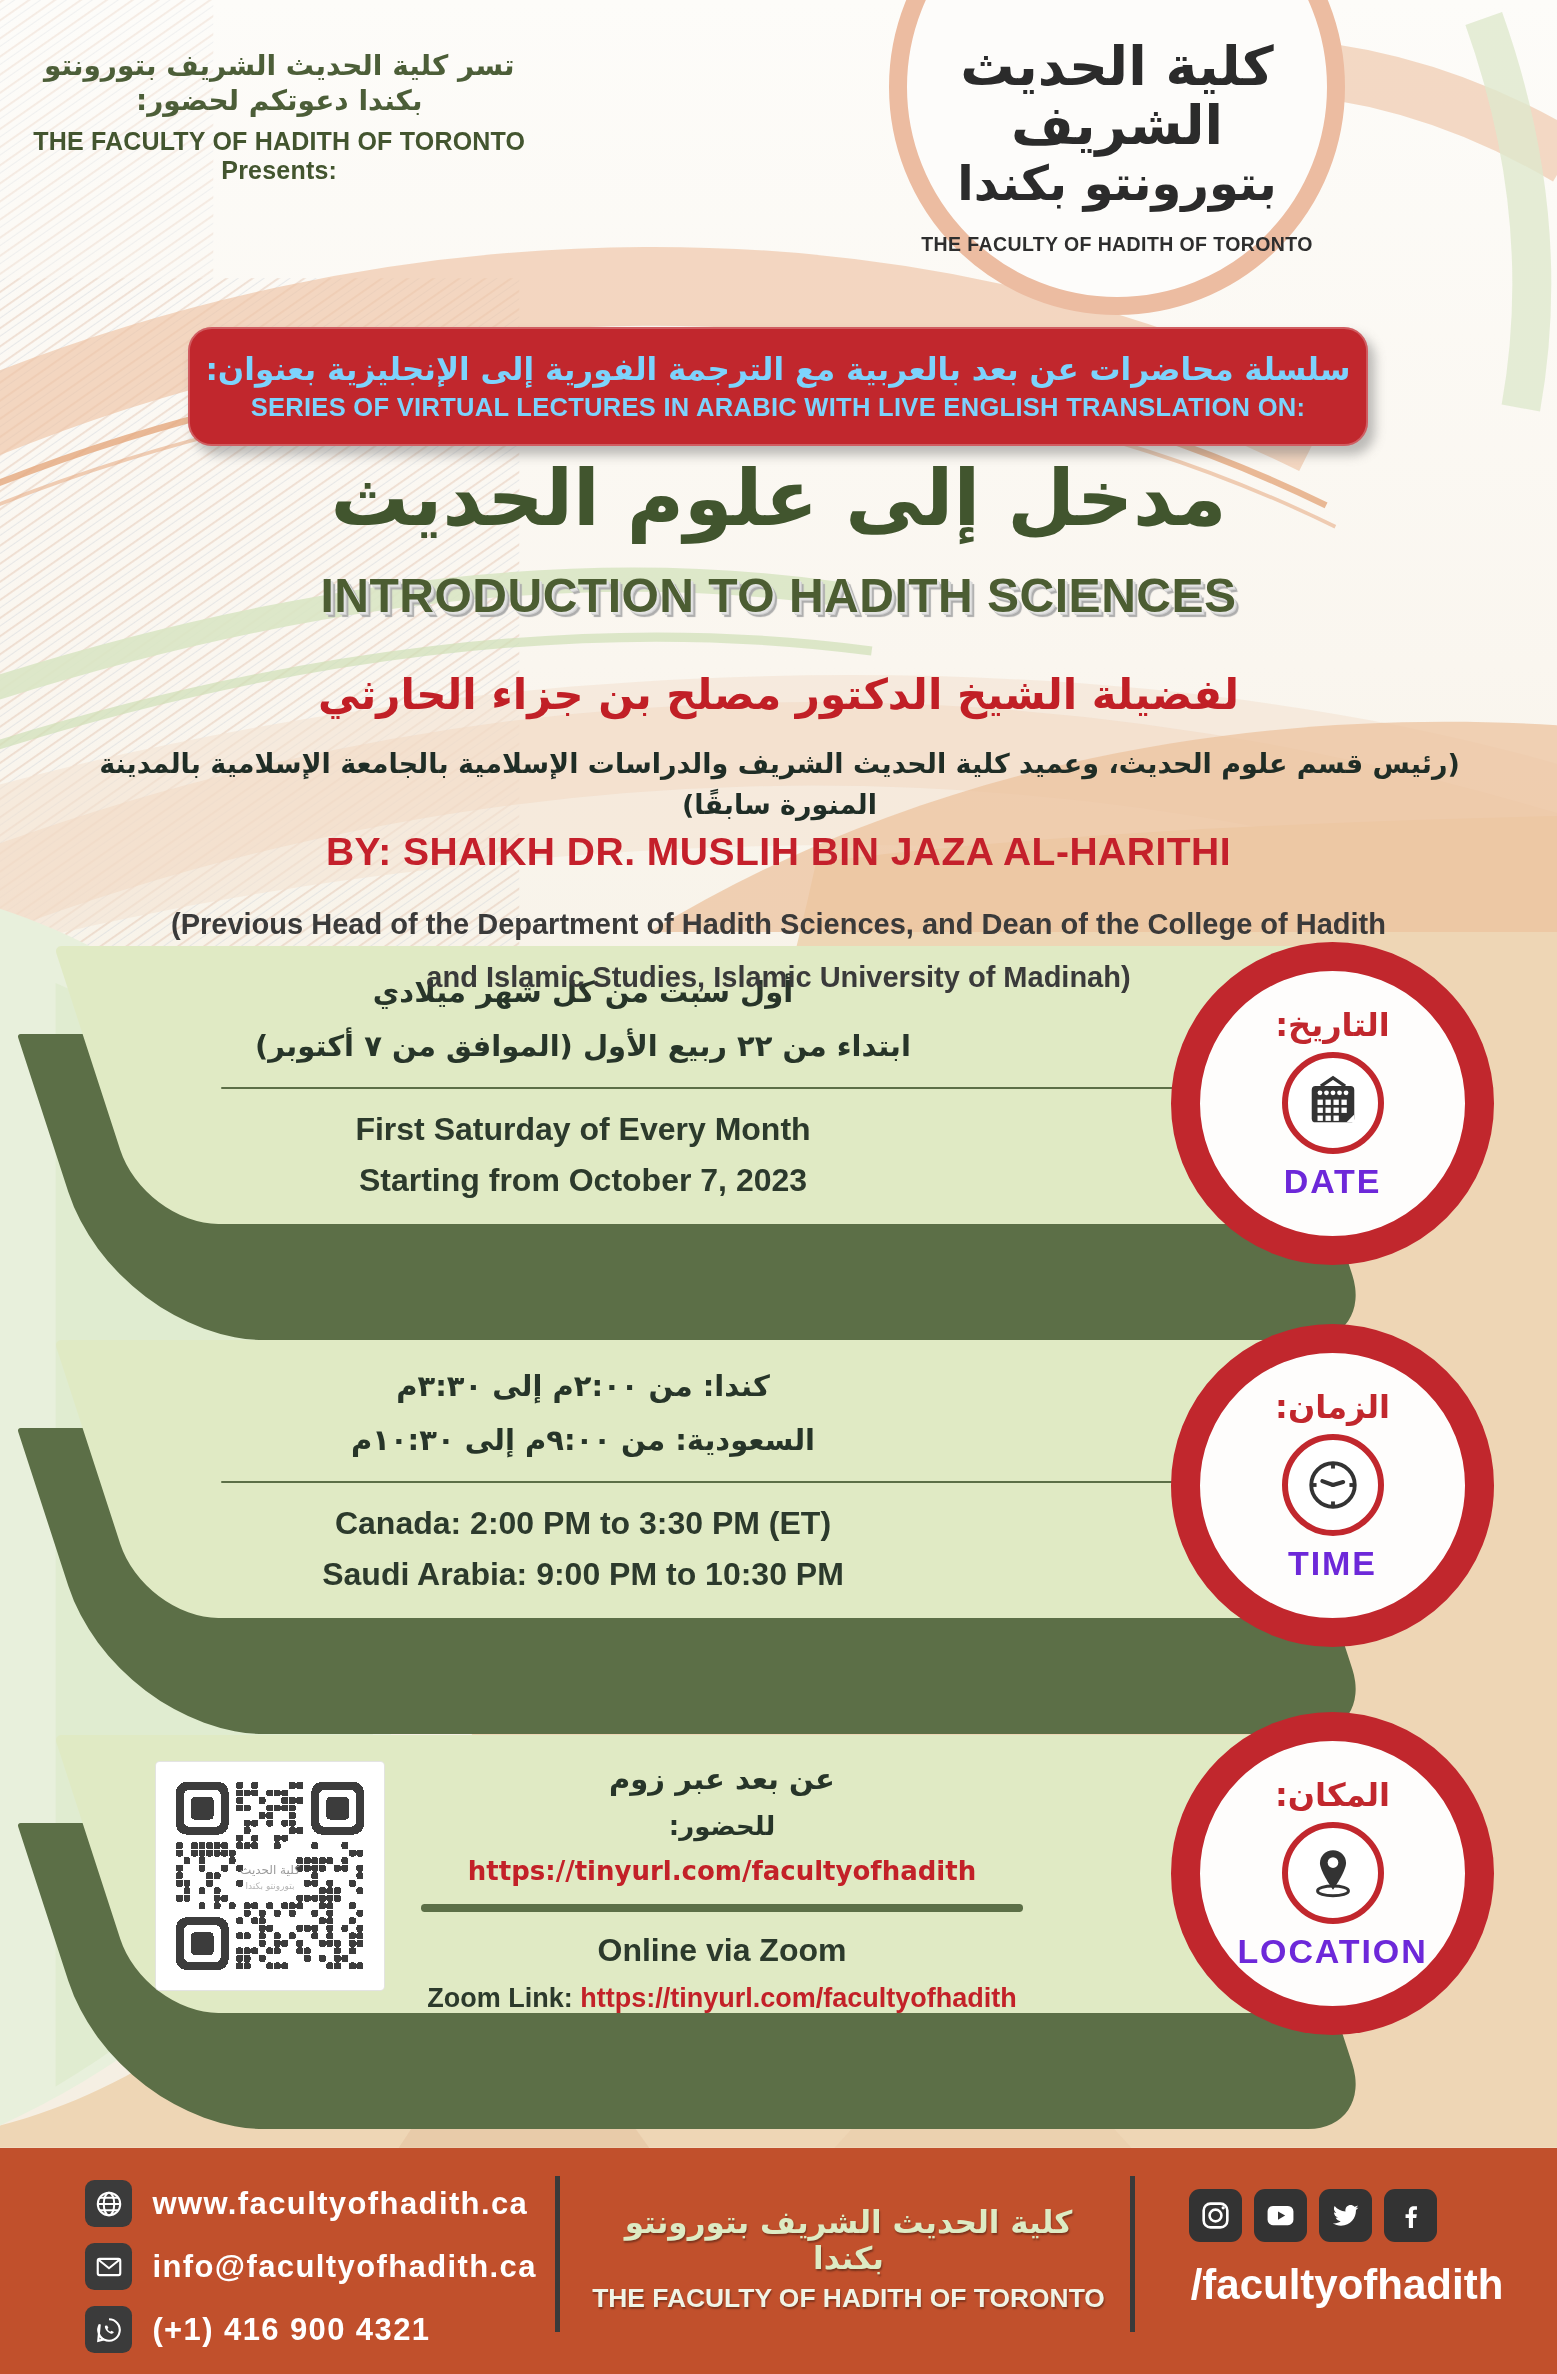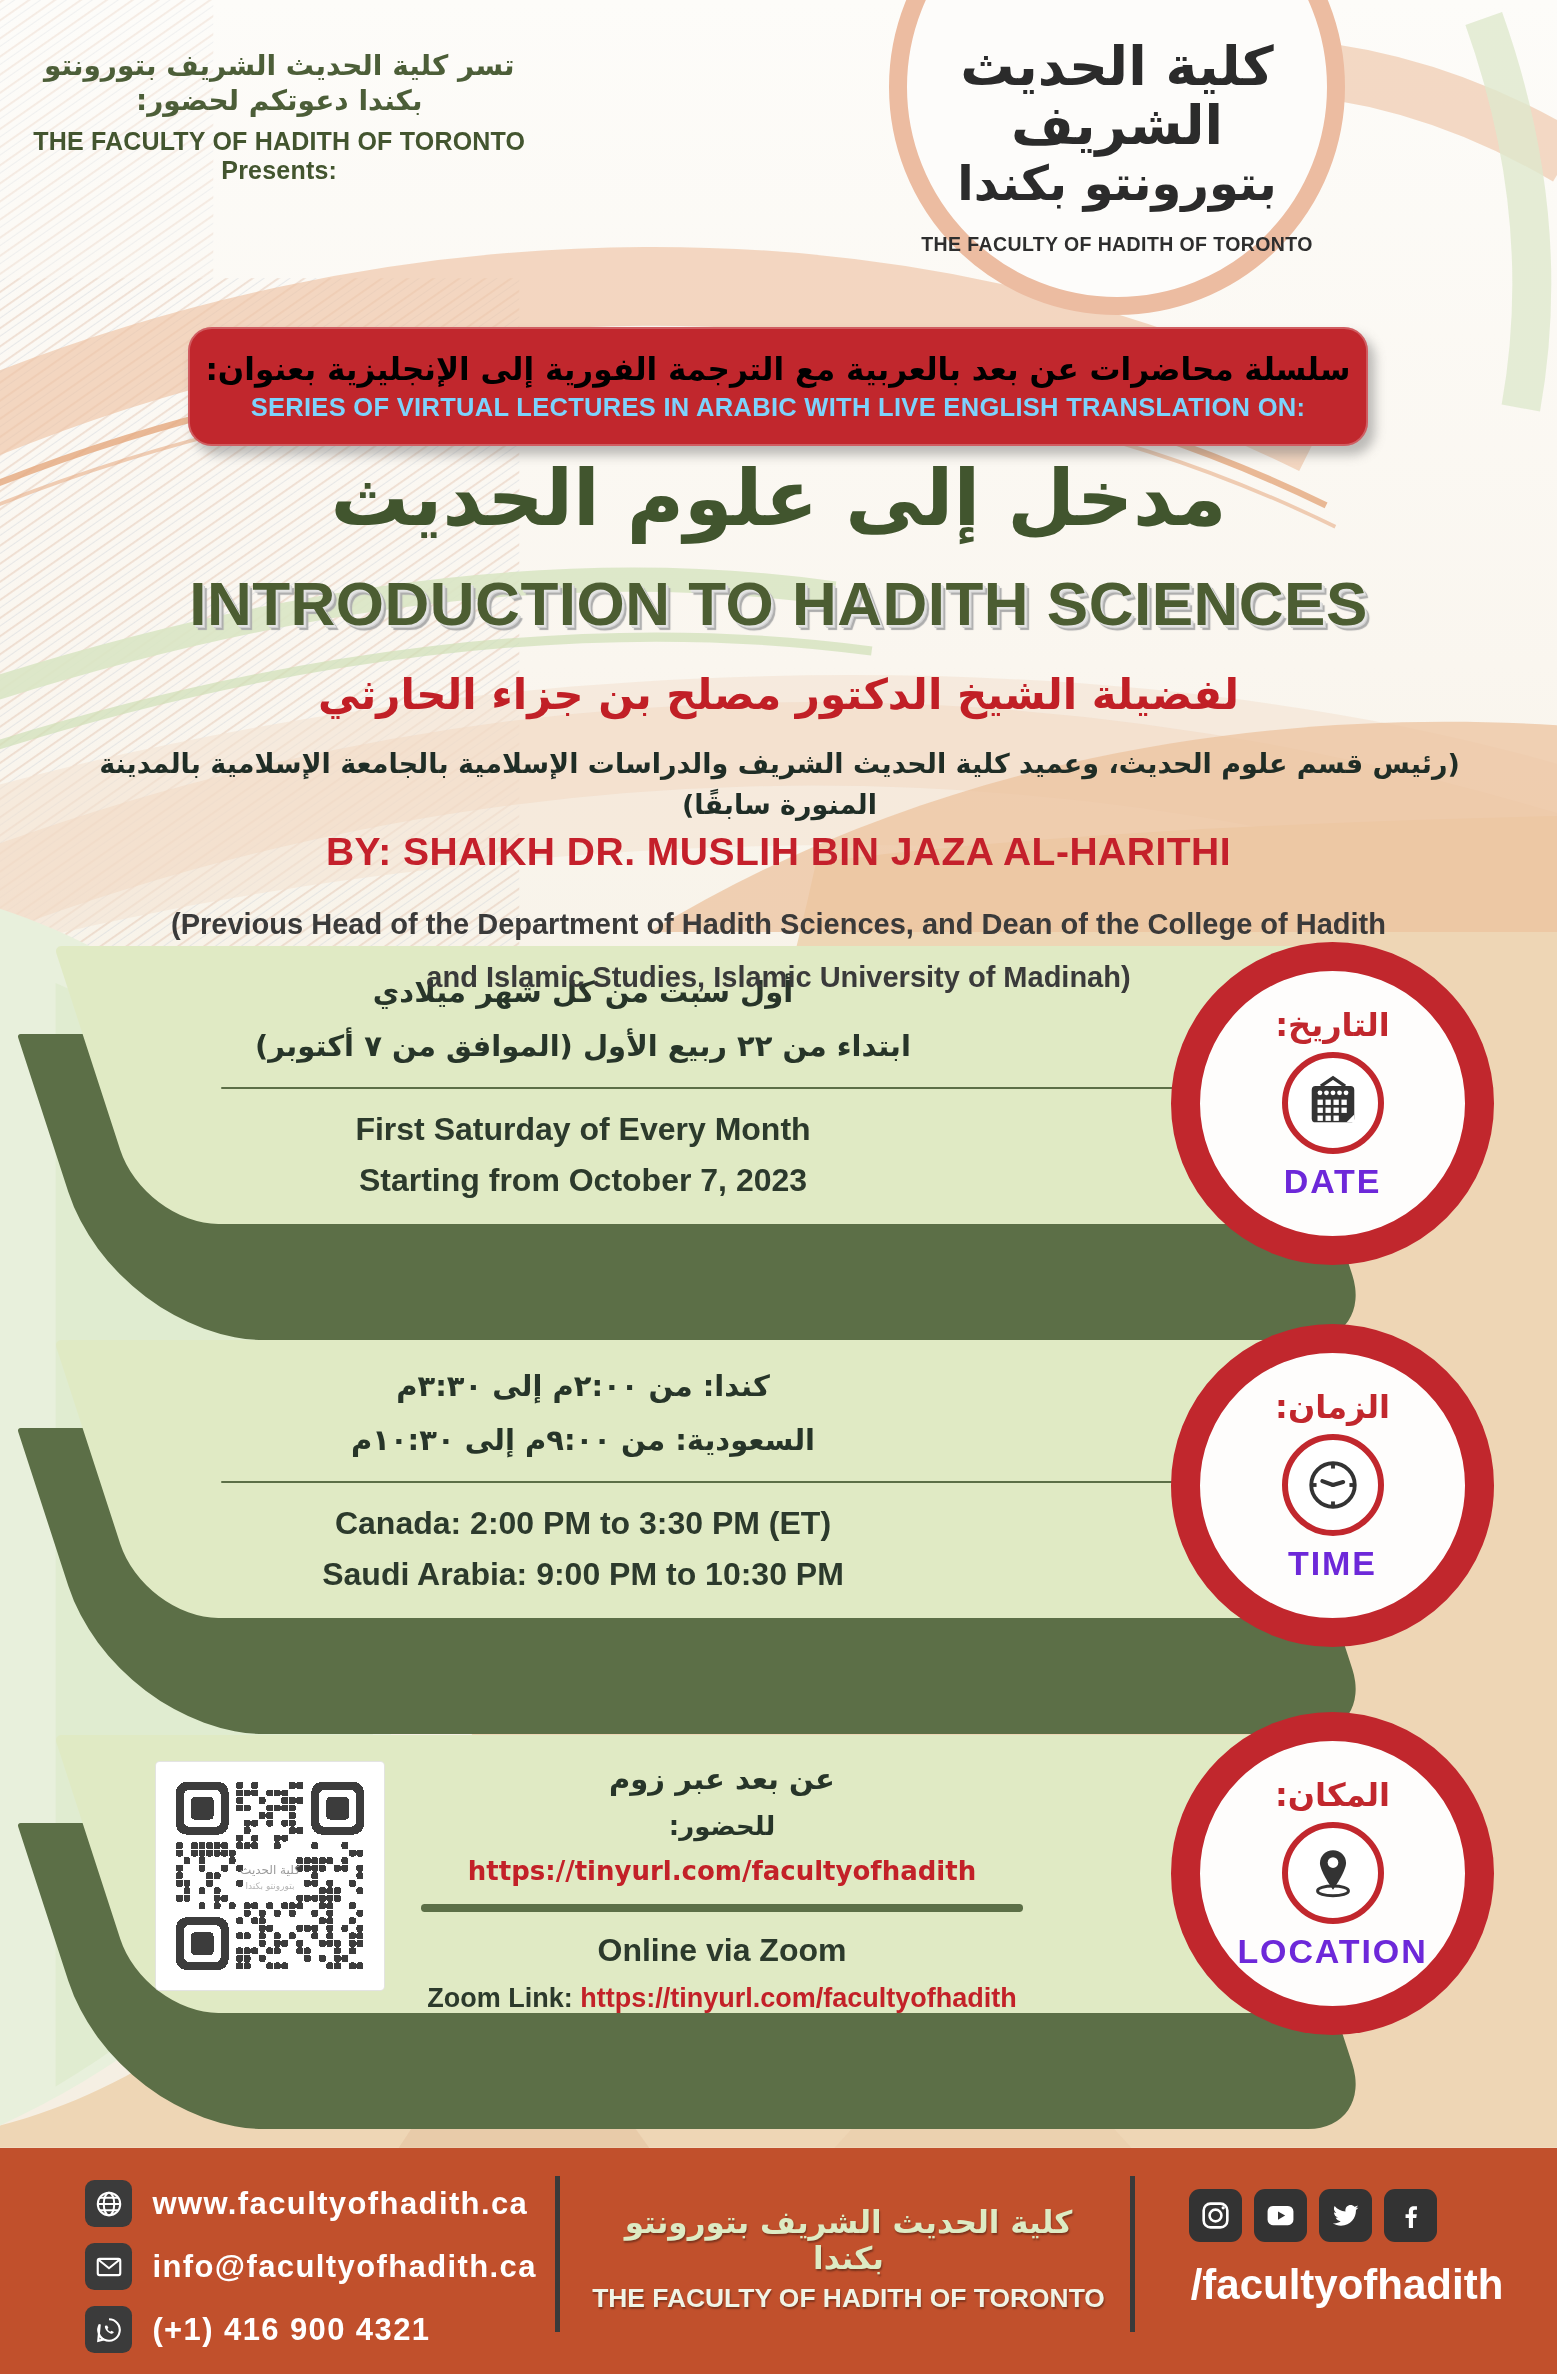--- a/index.html
+++ b/index.html
@@ -22,28 +22,28 @@
                  display:flex; flex-direction:column; justify-content:flex-end; align-items:center;
                  padding-bottom:41px; text-align:center; }
   .logo-ar1 { font-size:54px; font-weight:bold; color:#2b2b2b; line-height:1.1; }
   .logo-ar2 { font-size:48px; font-weight:bold; color:#2b2b2b; line-height:1.15; }
   .logo-en  { margin-top:22px; font-size:19.5px; font-weight:bold; color:#2e2e2e; letter-spacing:0.4px; }
 
   
   .banner { position:absolute; left:188px; top:327px; width:1180px; height:119px; background:#c1272d;
             border-radius:24px; z-index:5; display:flex; flex-direction:column; justify-content:center;
             align-items:center; gap:6.5px; box-shadow:6.5px 8.3px 11px rgba(110,110,110,.45), inset 0 0 0 1.9px rgba(255,255,255,.25); }
-  .banner-ar { color:#000000; font-size:31px; font-weight:bold; }
+  .banner-ar { color:#7dd3fc; font-size:31px; font-weight:bold; }
   .banner-en { color:#7dd3fc; font-size:25.5px; font-weight:bold; letter-spacing:0.3px; }
 
   
   .title-ar { position:absolute; top:456px; left:0; width:100%; text-align:center; z-index:5;
               font-size:78px; font-weight:bold; color:#41552e; line-height:1.1; }
   .title-en { position:absolute; top:568px; left:0; width:100%; text-align:center; z-index:5;
-              font-size:62px; font-weight:800; color:#4c5d32; letter-spacing:0.5px;
+              font-size:48px; font-weight:800; color:#4c5d32; letter-spacing:0.5px;
               text-shadow:1.9px 1.9px 0 #e3e3e3,2.8px 2.8px 0 #cfcfcf,4.6px 4.6px 0.9px #adadad; }
 
   
   .spk-ar { position:absolute; top:670px; left:0; width:100%; text-align:center; z-index:5;
             font-size:42px; font-weight:bold; color:#c11f26; }
   .spk-ar-sub { position:absolute; top:744px; left:56px; width:1447px; text-align:center; z-index:5;
                 font-size:27px; font-weight:bold; color:#1f2d26; line-height:1.5; }
   .spk-en { position:absolute; top:830px; left:0; width:100%; text-align:center; z-index:5;
             font-size:39px; font-weight:800; color:#c4202b; letter-spacing:0.5px; }
   .spk-en-sub { position:absolute; top:898px; left:0; width:100%; text-align:center; z-index:5;

